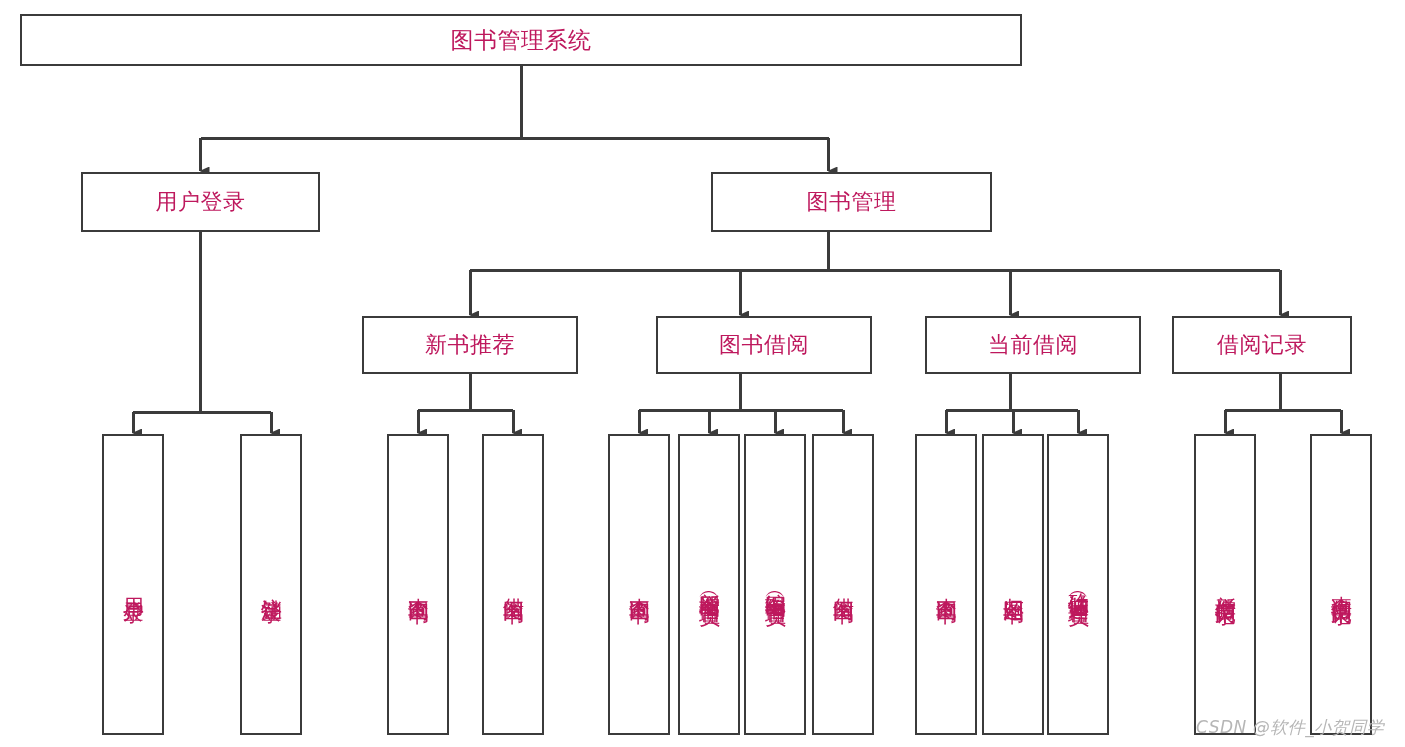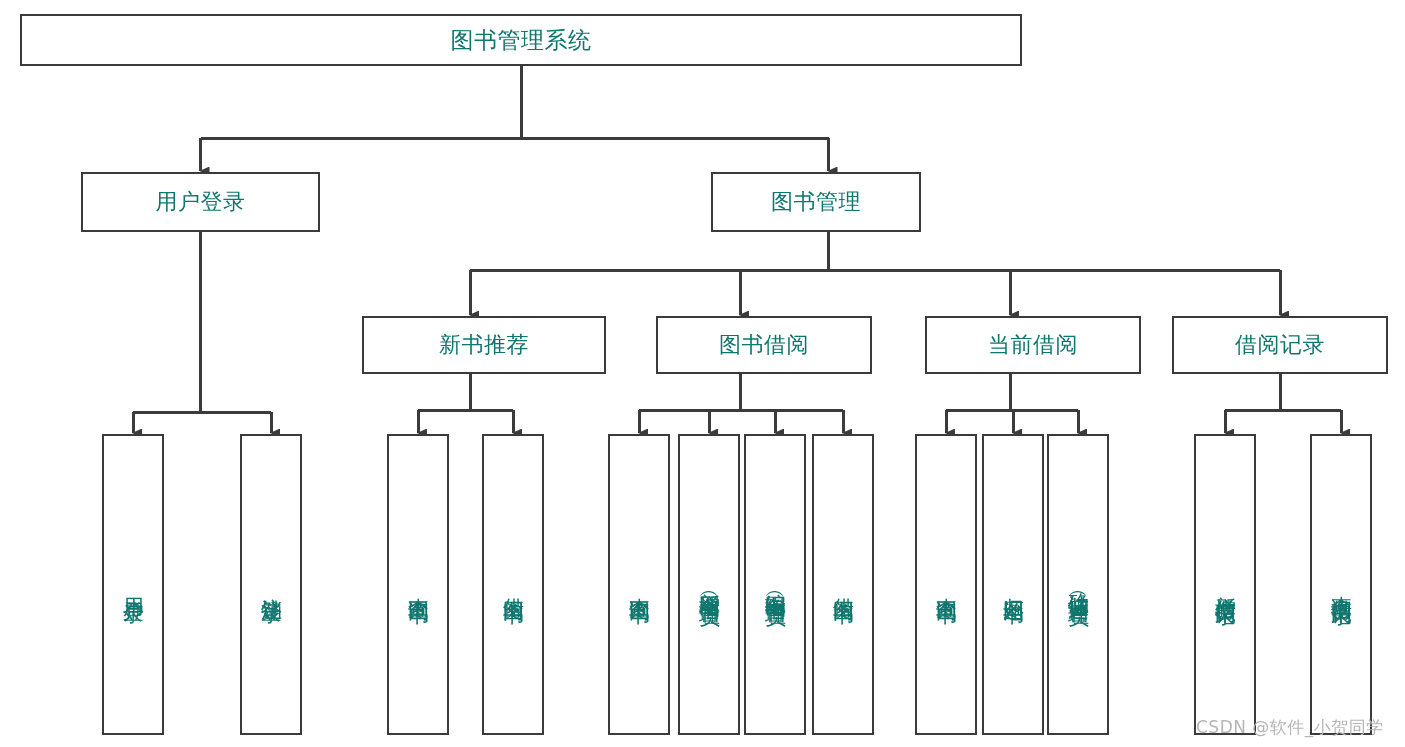--- a/index.html
+++ b/index.html
@@ -29,21 +29,21 @@
     position: absolute;
     box-sizing: border-box;
     background: #ffffff;
     border: 2px solid #3b3b3b;
     display: flex;
     align-items: center;
     justify-content: center;
     overflow: hidden;
   }
   .node-label {
-    color: #0f766e;
+    color: #be185d;
     text-align: center;
     line-height: 1.08;
     white-space: pre;
     letter-spacing: 0.5px;
   }
   .node-box.horizontal .node-label {
     font-size: 22px;
   }
   .node-box.root .node-label {
     font-size: 23px;
@@ -113,33 +113,33 @@
       </g>
   </svg>
 
   <div id="node-layer">
       <div class="node-box horizontal root" style="left: 20px; top: 14px; width: 1002px; height: 52px;">
         <span class="node-label">图书管理系统</span>
       </div>
       <div class="node-box horizontal" style="left: 81px; top: 172px; width: 239px; height: 60px;">
         <span class="node-label">用户登录</span>
       </div>
-      <div class="node-box horizontal" style="left: 711px; top: 172px; width: 210px; height: 60px;">
+      <div class="node-box horizontal" style="left: 711px; top: 172px; width: 281px; height: 60px;">
         <span class="node-label">图书管理</span>
       </div>
-      <div class="node-box horizontal" style="left: 362px; top: 316px; width: 244px; height: 58px;">
+      <div class="node-box horizontal" style="left: 362px; top: 316px; width: 216px; height: 58px;">
         <span class="node-label">新书推荐</span>
       </div>
       <div class="node-box horizontal" style="left: 656px; top: 316px; width: 216px; height: 58px;">
         <span class="node-label">图书借阅</span>
       </div>
       <div class="node-box horizontal" style="left: 902px; top: 316px; width: 216px; height: 58px; margin-left: 23px;">
         <span class="node-label">当前借阅</span>
       </div>
-      <div class="node-box horizontal" style="left: 1172px; top: 316px; width: 216px; height: 58px;">
+      <div class="node-box horizontal" style="left: 1172px; top: 316px; width: 180px; height: 58px;">
         <span class="node-label">借阅记录</span>
       </div>
       <div class="node-box vertical" style="left: 102px; top: 434px; width: 62px; height: 301px;">
         <span class="node-label">用户登录</span>
       </div>
       <div class="node-box vertical" style="left: 240px; top: 434px; width: 62px; height: 301px;">
         <span class="node-label">注销登录</span>
       </div>
       <div class="node-box vertical" style="left: 387px; top: 434px; width: 62px; height: 301px;">
         <span class="node-label">查询图书</span>
@@ -169,15 +169,15 @@
         <span class="node-label">确认归还（管理员）</span>
       </div>
       <div class="node-box vertical" style="left: 1194px; top: 434px; width: 62px; height: 301px;">
         <span class="node-label">新增借阅记录</span>
       </div>
       <div class="node-box vertical" style="left: 1310px; top: 434px; width: 62px; height: 301px;">
         <span class="node-label">查询借阅记录</span>
       </div>
     </div>
 
-  <div class="watermark" style="left: 1196px; top: 716px; color: rgb(182, 182, 182);">CSDN @软件_小贺同学</div>
+  <div class="watermark" style="left: 1196px; top: 716px; color: rgb(182, 182, 182); font-style: italic;">CSDN @软件_小贺同学</div>
 
 </div>
 
 </body></html>

